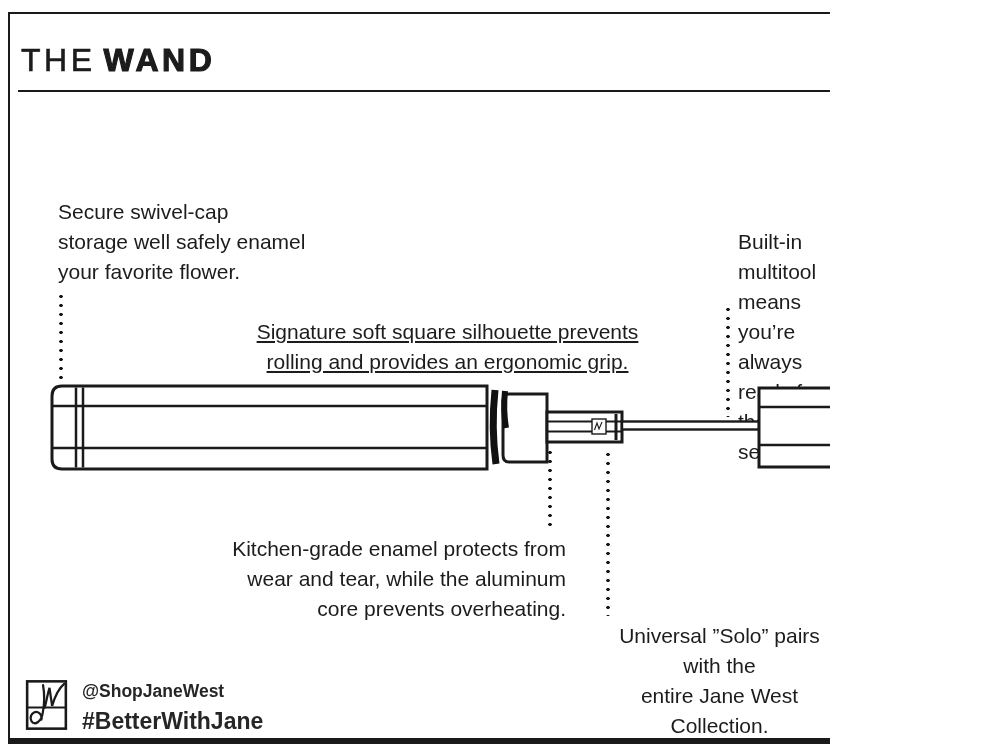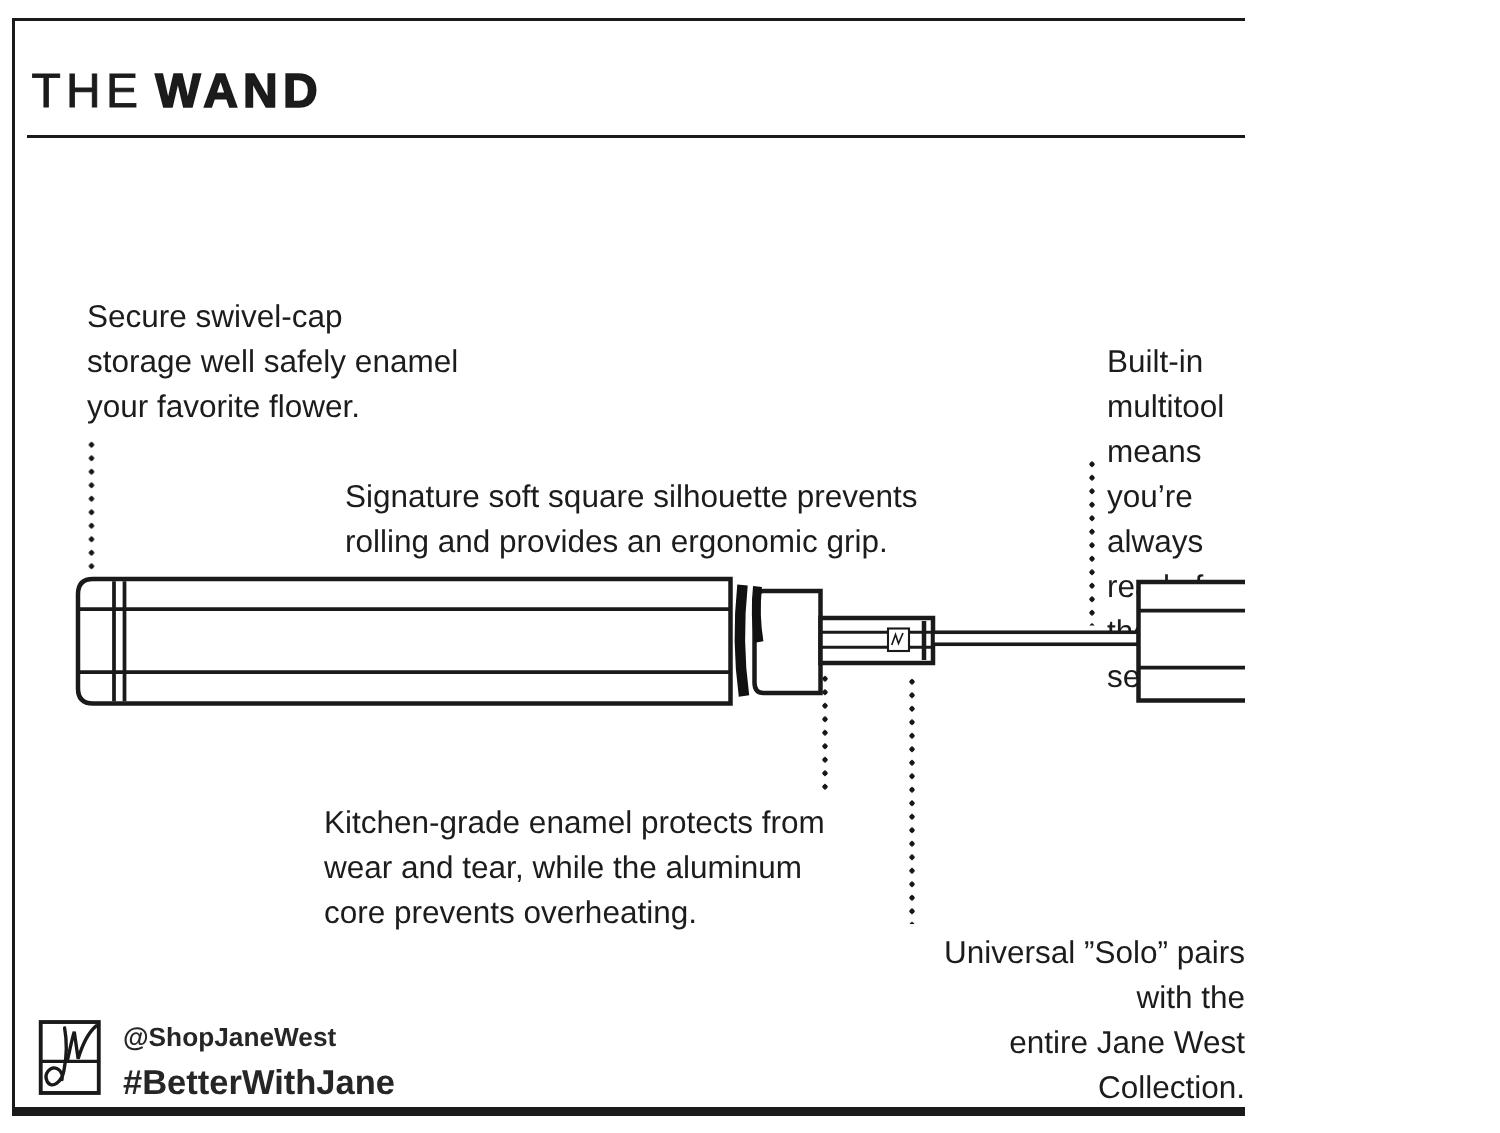--- a/index.html
+++ b/index.html
@@ -12,24 +12,24 @@
     box-sizing:border-box; border:2px solid #1a1a1a;
     border-right-width:3px; border-bottom-width:6px;
   }
   .title { position:absolute; left:21px; top:42px; font-size:32px; letter-spacing:3.5px; white-space:nowrap; }
   .title .light { font-weight:400; -webkit-text-stroke:0.6px #1a1a1a; }
   .title .bold  { font-weight:700; -webkit-text-stroke:1.1px #1a1a1a; margin-left:8px; }
   .title-rule { position:absolute; left:18px; top:90px; width:959px; height:2px; background:#1a1a1a; }
 
   .ann { position:absolute; font-size:21px; line-height:30px; white-space:pre-line; color:#1c1c1c; }
   .ann-swivel     { left:58px;  top:197px; text-align:left; }
-  .ann-silhouette { left:230px; top:317px; width:415px; text-align:left; }
+  .ann-silhouette { left:240px; top:317px; width:415px; text-align:center;text-decoration:underline; }
   .ann-multitool  { left:727px; top:227px; text-align:left;margin-left:11px; }
-  .ann-enamel     { left:216px; top:534px; width:350px; }
-  .ann-solo       { left:609px; top:621px; text-align:right; }
+  .ann-enamel     { left:216px; top:534px; width:350px; text-align:right; }
+  .ann-solo       { left:609px; top:621px; text-align:center; }
 
   .leader {
     position:absolute; width:4px;
     background-image:radial-gradient(circle, #161616 1.6px, transparent 1.9px);
     background-size:4px 9px; background-repeat:repeat-y;
   }
   .leader-swivel    { left:59px;  top:292px; height:88px; }
   .leader-multitool { left:726px; top:305px; height:112px; }
   .leader-enamel    { left:548px; top:448px; height:82px; }
   .leader-solo      { left:606px; top:450px; height:166px; }

